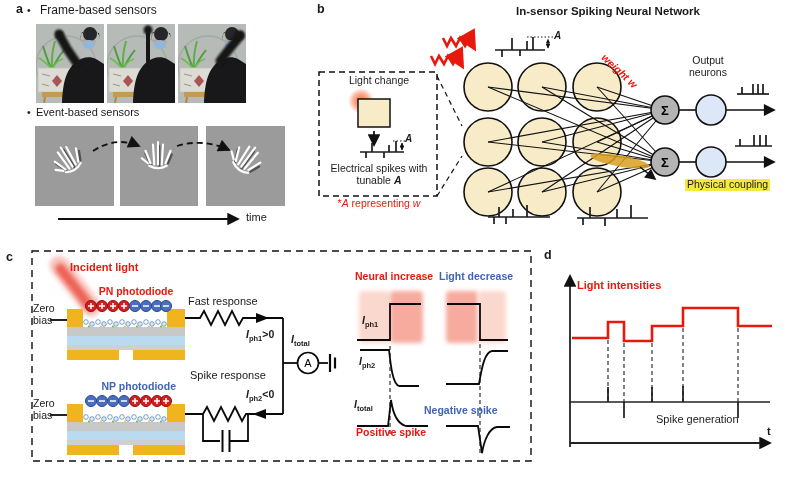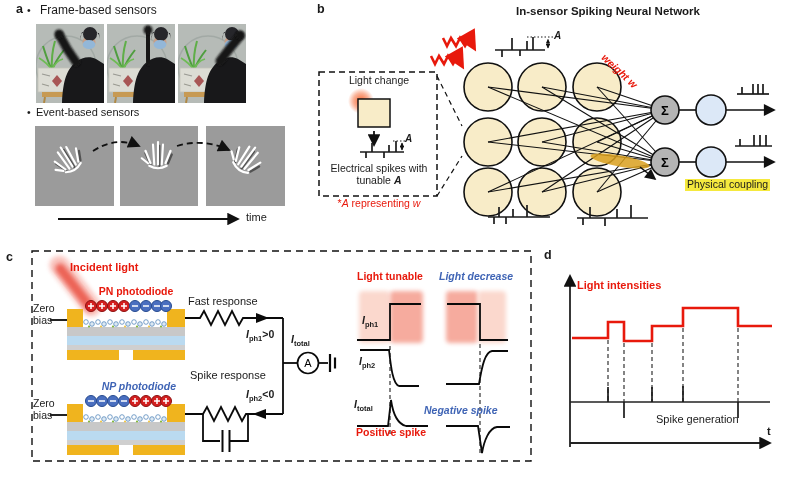--- a/index.html
+++ b/index.html
@@ -3,21 +3,21 @@
 <meta charset="utf-8">
 <style>
   html,body{margin:0;padding:0;background:#ffffff;}
   .canvas{position:relative;width:800px;height:478px;background:#fff;
           font-family:"Liberation Sans","DejaVu Sans",sans-serif;color:#1a1a1a;overflow:hidden;}
   svg{position:absolute;left:0;top:0;}
   svg text{font-family:"Liberation Sans","DejaVu Sans",sans-serif;}
   .lbl{position:absolute;font-size:10.5px;line-height:11.5px;white-space:nowrap;}
   .b{font-weight:bold;}
   .red{color:#e8190c;}
-  .blue{color:#3f64b5;font-style:italic;}
+  .blue{color:#3f64b5;}
   .ctr{text-align:center;white-space:normal;}
   .panel-label{font-weight:bold;font-size:12.5px;}
   .title{font-size:11.5px;font-weight:bold;text-align:right;}
   sub{font-size:7.5px;line-height:0;}
   .ivar{font-weight:bold;}
   .ivar i{font-style:italic;}
   .amp{font-style:italic;font-weight:bold;}
   .hl{background:#f5e93e;padding:0 2px;margin-left:40px;}
   .rot{transform:rotate(43deg);transform-origin:left top;font-style:italic;font-weight:600;}
   .arm{stroke:#141414;stroke-width:9;stroke-linecap:round;fill:none;filter:url(#mb);}
@@ -379,34 +379,35 @@
 <div class="lbl" style="left:246px;top:212px;font-size:11px">time</div>
 
 <div class="lbl panel-label" style="left:317px;top:4px">b</div>
 <div class="lbl title ctr" style="left:420px;top:6px;width:280px">In-sensor Spiking Neural Network</div>
 <div class="lbl ctr" style="left:340px;top:75px;width:78px">Light change</div>
 <div class="lbl amp" style="left:405px;top:133px;font-size:10px">A</div>
 <div class="lbl ctr" style="left:325px;top:163px;width:108px"><span>Electrical spikes with</span><br><span>tunable</span> <i class="amp">A</i></div>
 <div class="lbl ctr red" style="left:323px;top:198px;width:112px"><span>*</span><i>A</i><span> representing </span><i>w</i></div>
 <div class="lbl amp" style="left:554px;top:30px;font-size:10px">A</div>
 <div class="lbl red rot" style="left:607px;top:52px">weight w</div>
+<div class="lbl ctr" style="left:668px;top:55px;width:80px;font-size:10.5px"><span>Output</span><br><span>neurons</span></div>
 <div class="lbl hl" style="left:645px;top:179px">Physical coupling</div>
 
 <div class="lbl panel-label" style="left:6px;top:252px">c</div>
 <div class="lbl red b" style="left:70px;top:262px;font-size:11px">Incident light</div>
 <div class="lbl red b" style="left:96px;top:286px;width:80px;text-align:center">PN photodiode</div>
 <div class="lbl blue b" style="left:96px;top:381px;width:80px;text-align:right">NP photodiode</div>
 <div class="lbl" style="left:33px;top:303px"><span>Zero</span><br><span>bias</span></div>
 <div class="lbl" style="left:33px;top:398px"><span>Zero</span><br><span>bias</span></div>
 <div class="lbl" style="left:188px;top:296px;font-size:11px">Fast response</div>
 <div class="lbl" style="left:190px;top:370px;font-size:11px">Spike response</div>
 <div class="lbl ivar" style="left:246px;top:329px"><i>I</i><sub>ph1</sub><span>&gt;0</span></div>
 <div class="lbl ivar" style="left:246px;top:389px"><i>I</i><sub>ph2</sub><span>&lt;0</span></div>
 <div class="lbl ivar" style="left:291px;top:334px"><i>I</i><sub>total</sub></div>
-<div class="lbl red b" style="left:355px;top:271px;width:70px;text-align:center">Light tunable</div>
+<div class="lbl red b" style="left:355px;top:271px;width:70px;text-align:center">Neural increase</div>
 <div class="lbl blue b" style="left:439px;top:271px;width:72px;text-align:center">Light decrease</div>
 <div class="lbl ivar" style="left:362px;top:315px"><i>I</i><sub>ph1</sub></div>
 <div class="lbl ivar" style="left:359px;top:356px"><i>I</i><sub>ph2</sub></div>
 <div class="lbl ivar" style="left:354px;top:399px"><i>I</i><sub>total</sub></div>
 <div class="lbl red b" style="left:356px;top:427px">Positive spike</div>
 <div class="lbl blue b" style="left:424px;top:405px">Negative spike</div>
 
 <div class="lbl panel-label" style="left:544px;top:250px">d</div>
 <div class="lbl red b" style="left:577px;top:280px;font-size:11px">Light intensities</div>
 <div class="lbl" style="left:656px;top:414px;font-size:11px">Spike generation</div>

